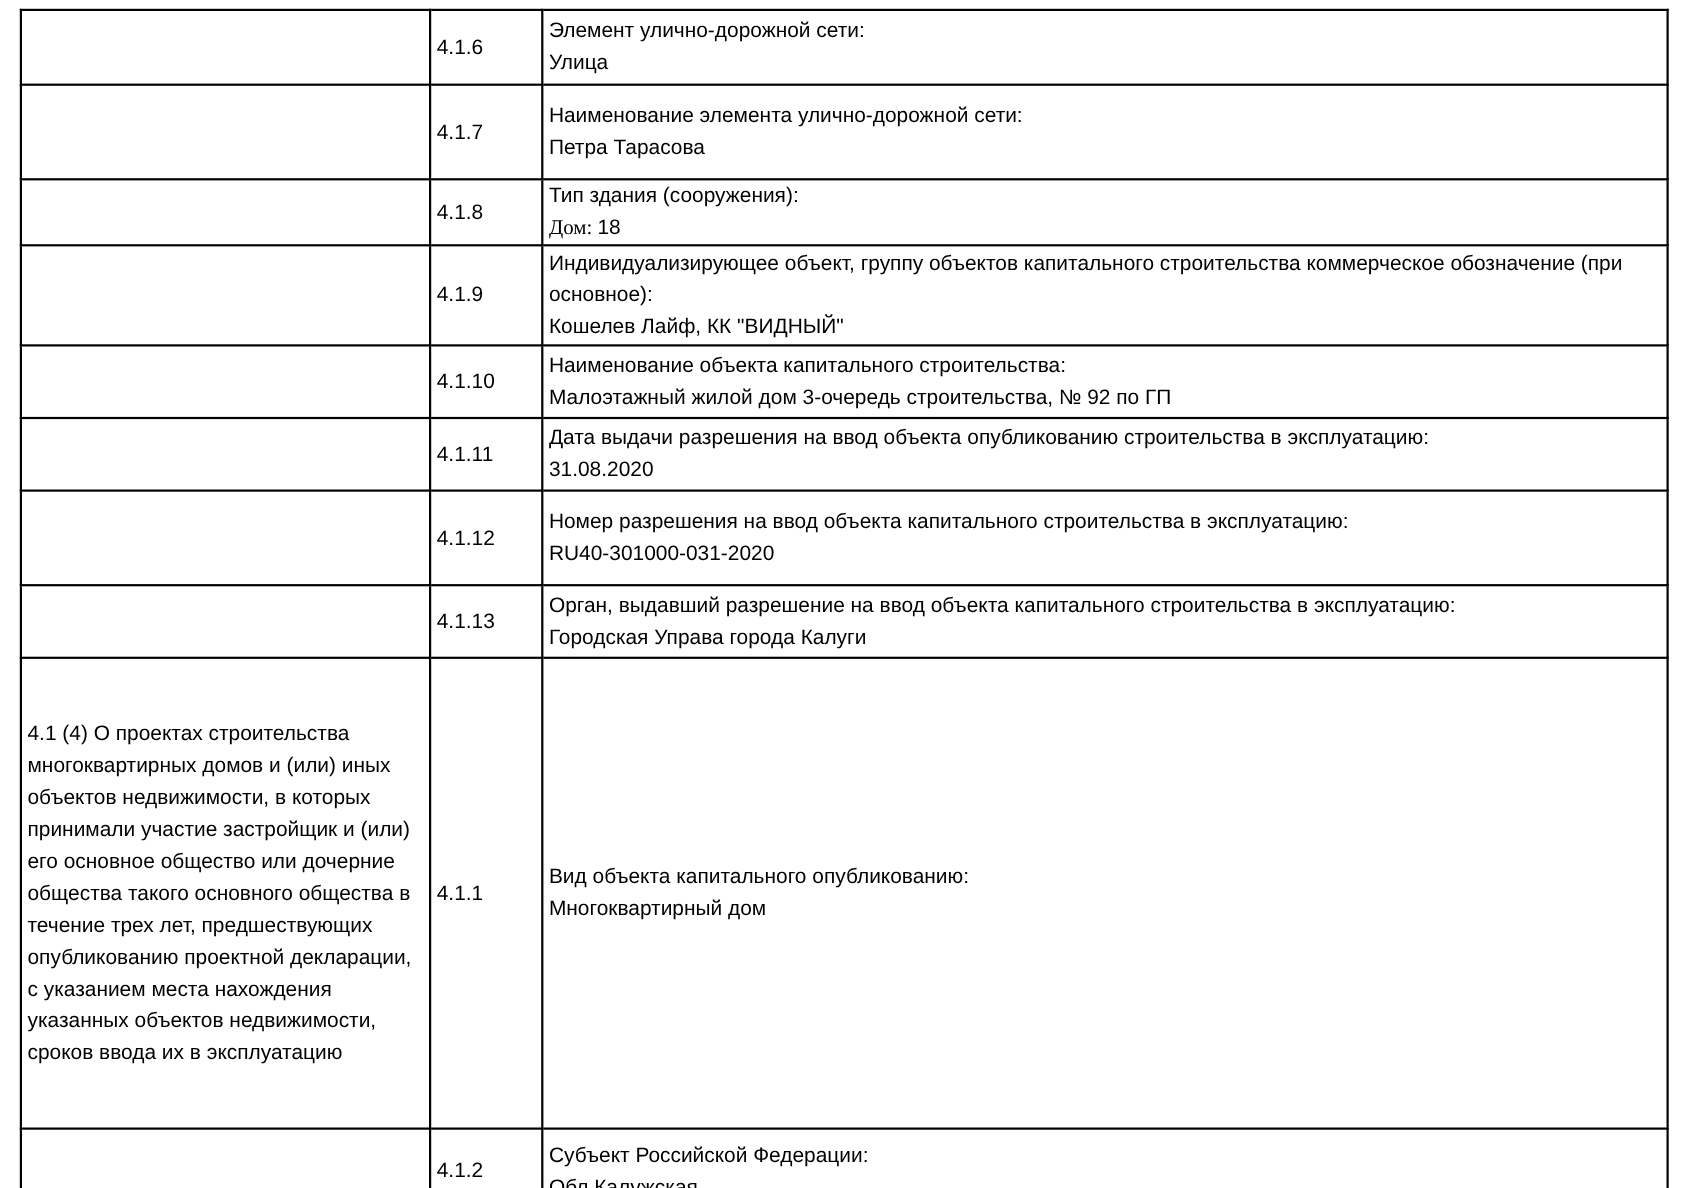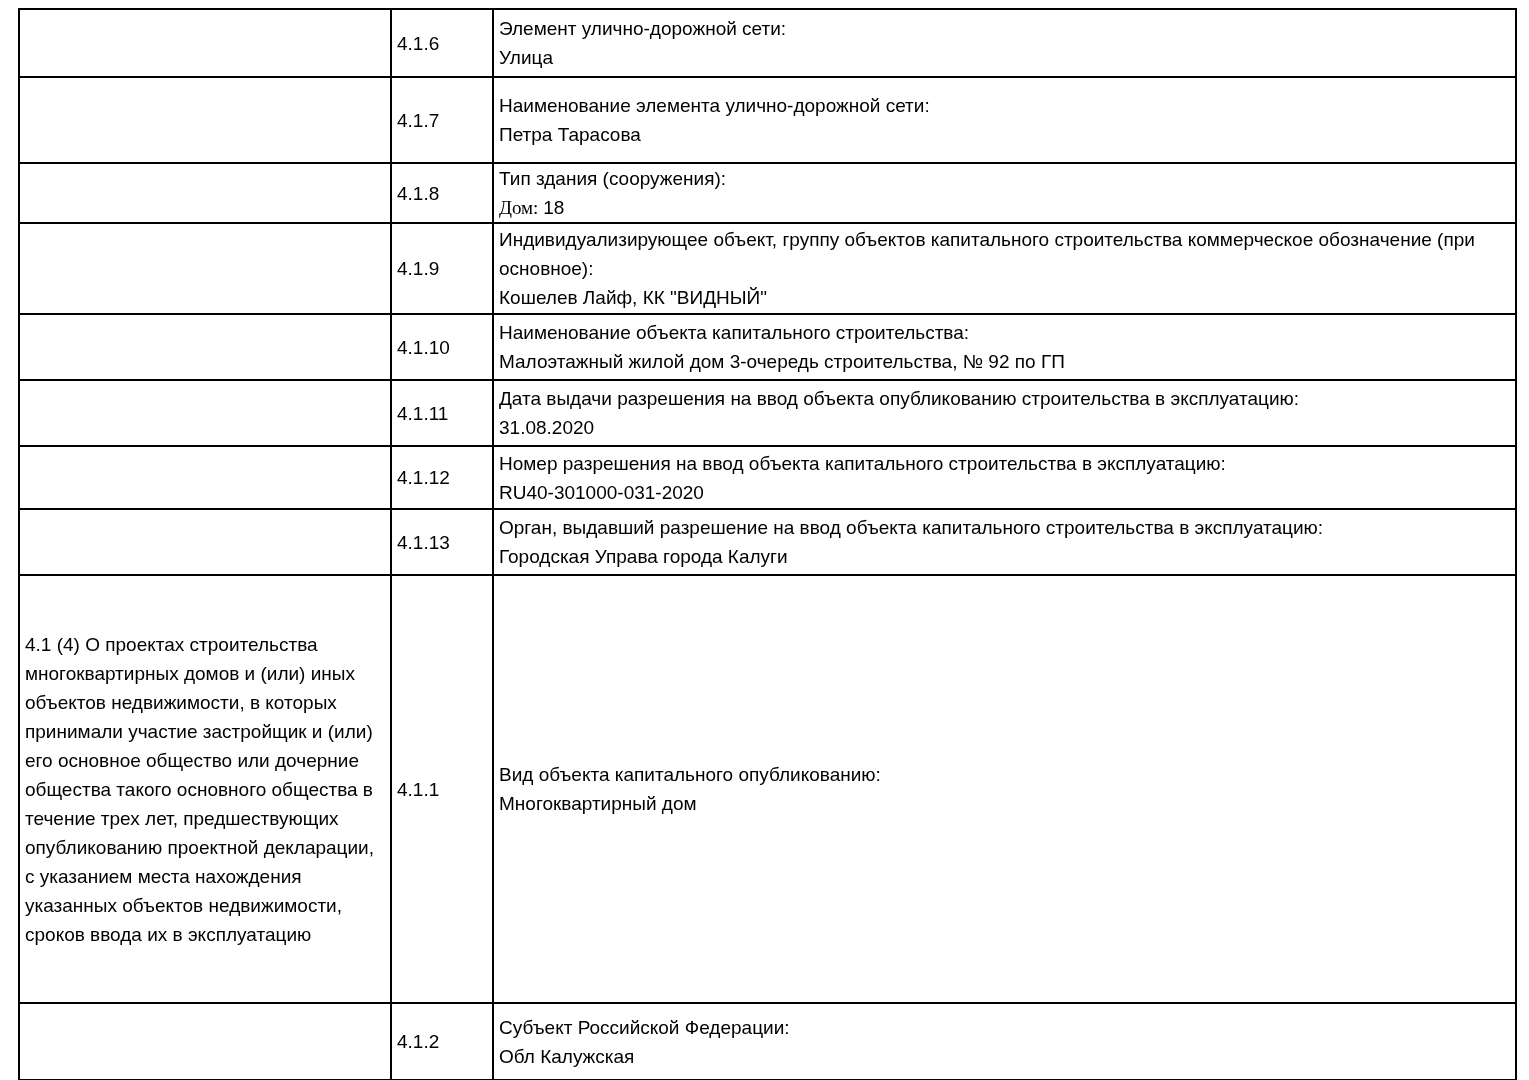--- a/index.html
+++ b/index.html
@@ -115,21 +115,21 @@
 
     <tr style="height:66px">
       <td class="empty-cell"></td>
       <td class="code-cell">4.1.11</td>
       <td class="content-cell">
         <div class="field-label">Дата выдачи разрешения на ввод объекта опубликованию строительства в эксплуатацию:</div>
         <div><span class="value-prefix"></span><span class="field-value">31.08.2020</span></div>
       </td>
     </tr>
 
-    <tr style="height:63px">
+    <tr style="height:86px">
       <td class="empty-cell"></td>
       <td class="code-cell">4.1.12</td>
       <td class="content-cell">
         <div class="field-label">Номер разрешения на ввод объекта капитального строительства в эксплуатацию:</div>
         <div><span class="value-prefix"></span><span class="field-value">RU40-301000-031-2020</span></div>
       </td>
     </tr>
 
     <tr style="height:66px">
       <td class="empty-cell"></td>

